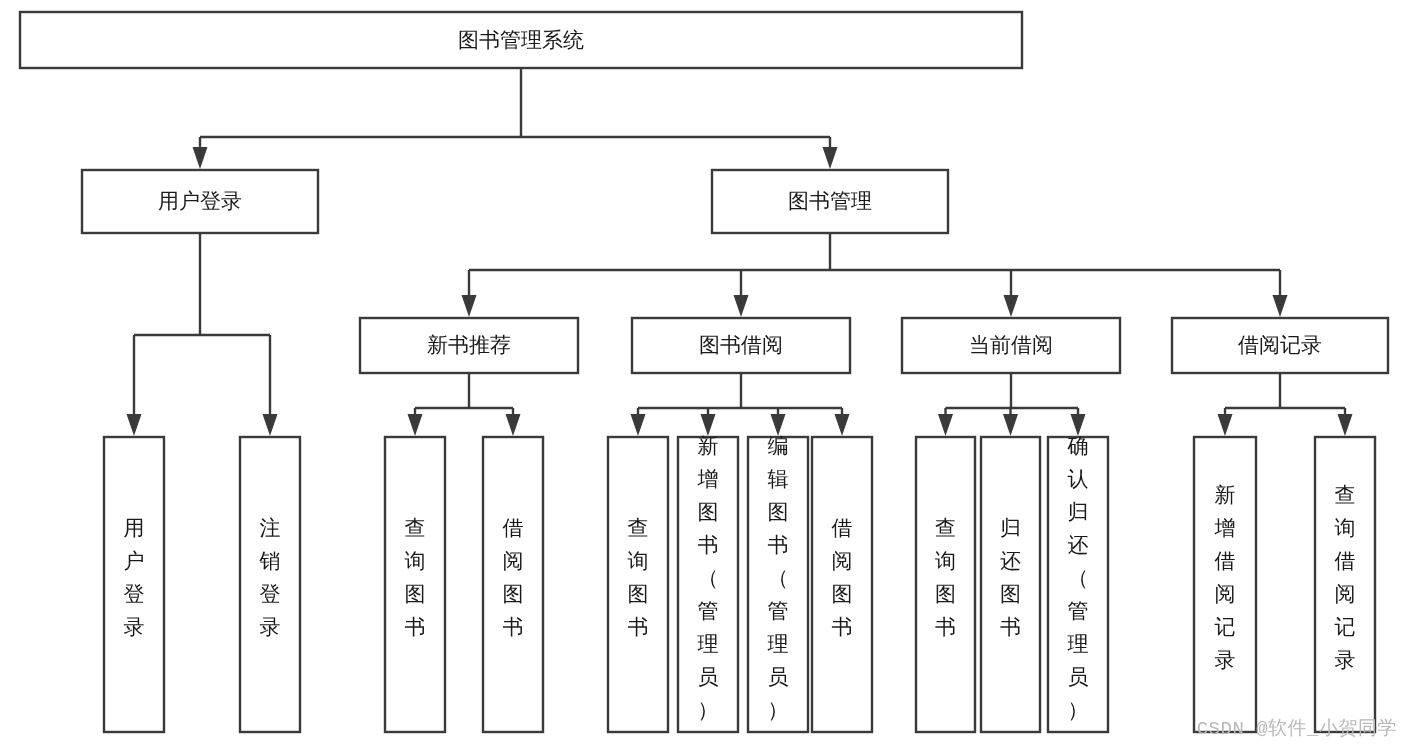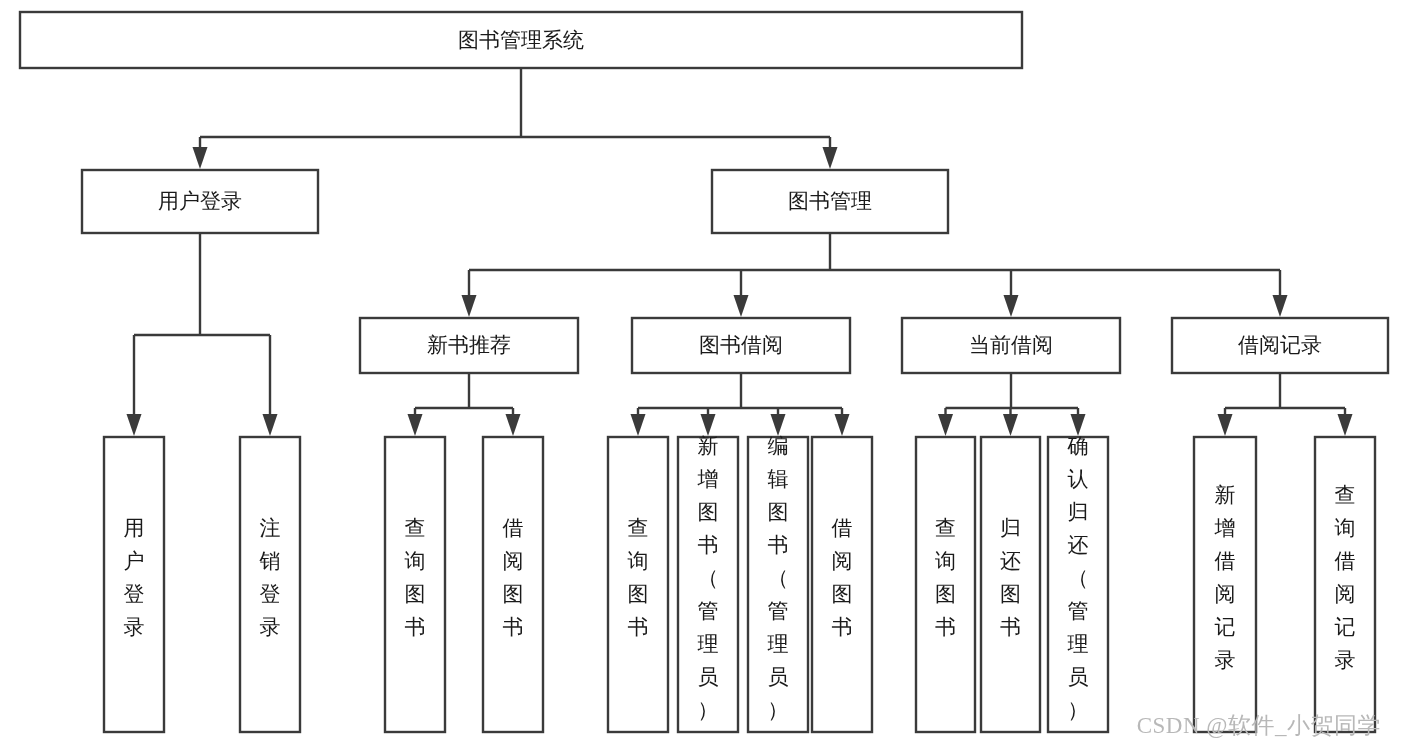--- a/index.html
+++ b/index.html
@@ -49,25 +49,25 @@
     dominant-baseline: middle;
   }
   .node-label-vertical {
     fill: #1a1a1a;
     font-family: "Liberation Sans", "DejaVu Sans", sans-serif;
     font-size: 21px;
     text-anchor: middle;
   }
   .watermark {
     position: absolute;
-    right: 24px;
+    right: 8px;
     bottom: 6px;
     color: #b8b8b8;
-    font-size: 23px;
-    font-family: Liberation Serif, serif;
+    font-size: 19px;
+    font-family: Liberation Mono, monospace;
     letter-spacing: 0.5px;
     white-space: nowrap;
     user-select: none;
   }
 </style>
 </head>
 <body>
 
 <div id="diagram-root">
 

